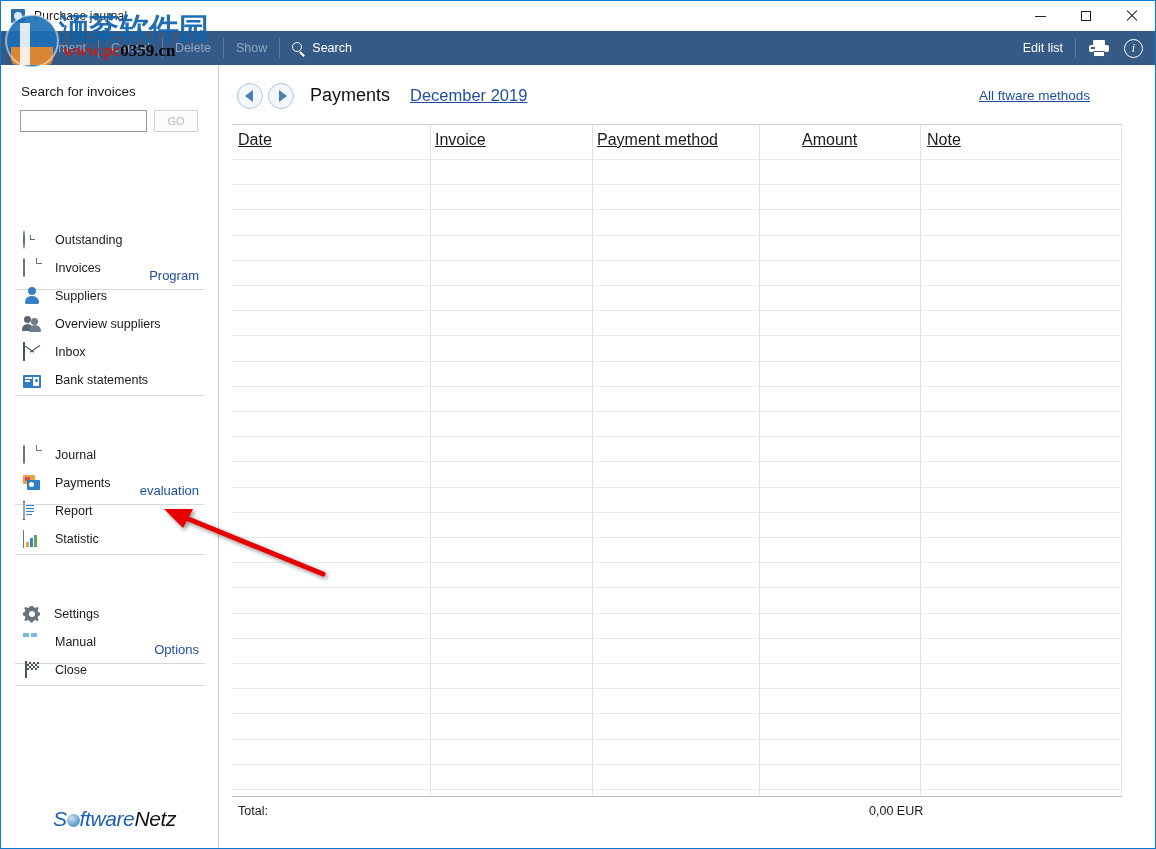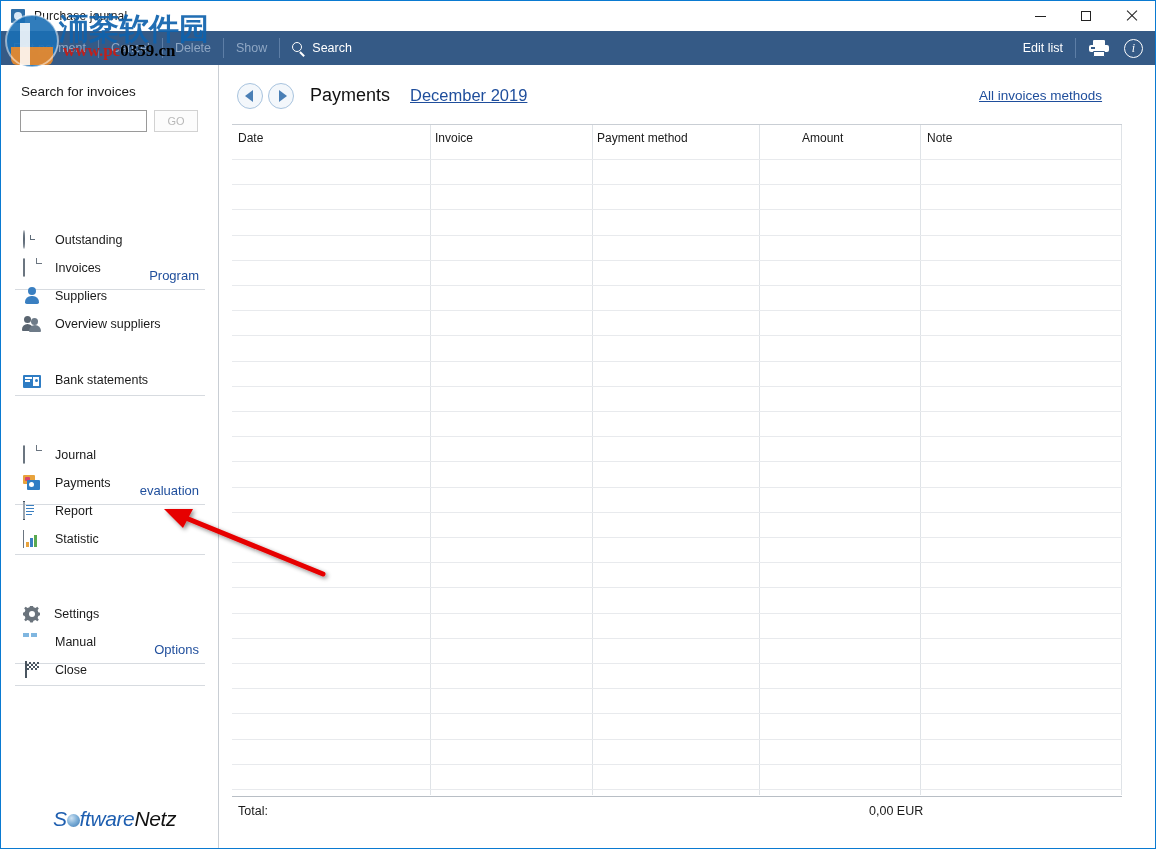--- a/index.html
+++ b/index.html
@@ -255,21 +255,21 @@
   }
 
   
   #table-wrap {
     position: absolute; left: 231px; top: 123px; width: 890px; height: 670px;
     border-top: 1px solid #c9ced4;
     background: #fff;
   }
   #thead { position: relative; height: 26px; }
   .th {
-    position: absolute; top: 6px; font-size: 12px; color: #1a1a1a; white-space: nowrap;
+    position: absolute; top: 6px; font-size: 16px; color: #1a1a1a; white-space: nowrap; text-decoration: underline;
   }
   .vline { position: absolute; top: 0; width: 1px; background: #dfe3e7; }
   .hline { position: absolute; left: 0; width: 890px; height: 1px; background: #e8eaed; }
   #tbody { position: absolute; left: 0; top: 0; width: 890px; height: 670px; }
 
   #totals {
     position: absolute; left: 231px; top: 795px; width: 890px; height: 30px;
     border-top: 1px solid #b8bec5;
   }
   #total-label { position: absolute; left: 6px; top: 7px; font-size: 12.5px; color: #1a1a1a; }
@@ -373,20 +373,24 @@
     </div>
     <div class="sb-item" style="top:246px;">
       <span class="sb-ico ic-people">
         <span class="p1"></span>
           <span class="p1b"></span>
           <span class="p2"></span>
           <span class="p2b"></span>
       </span>
       <span class="sb-label">Overview suppliers</span>
     </div>
+    <div class="sb-item" style="top:274px;">
+      <span class="sb-ico"><span class="ic-mail"></span></span>
+      <span class="sb-label">Inbox</span>
+    </div>
     <div class="sb-item" style="top:302px;">
       <span class="sb-ico ic-bank">
         <span class="b1"></span>
           <span class="b2"></span>
           <span class="b3"></span>
           <span class="b4"></span>
       </span>
       <span class="sb-label">Bank statements</span>
     </div>
     <div class="sb-rule" style="top:330px;"></div>
@@ -450,21 +454,21 @@
   <div id="logo"><span class="l-s">S</span><span class="l-ball"></span><span class="l-ftware">ftware</span><span class="l-netz">Netz</span></div>
 
   <div id="nav-prev" class="nav-arrow">
     <span class="arr-glyph arr-left"></span>
   </div>
   <div id="nav-next" class="nav-arrow">
     <span class="arr-glyph arr-right"></span>
   </div>
   <div id="page-title">Payments</div>
   <div id="period-link">December 2019</div>
-  <div id="all-methods-link">All invoices methods</div>
+  <div id="all-methods-link">All ftware methods</div>
 
   <div id="table-wrap">
     <div id="thead">
       <div class="th" style="left:6px;">Date</div>
       <div class="th" style="left:203px;">Invoice</div>
       <div class="th" style="left:365px;">Payment method</div>
       <div class="th" style="left:570px; width:118px; ">Amount</div>
       <div class="th" style="left:695px;">Note</div>
     </div>
     <div id="tbody">

